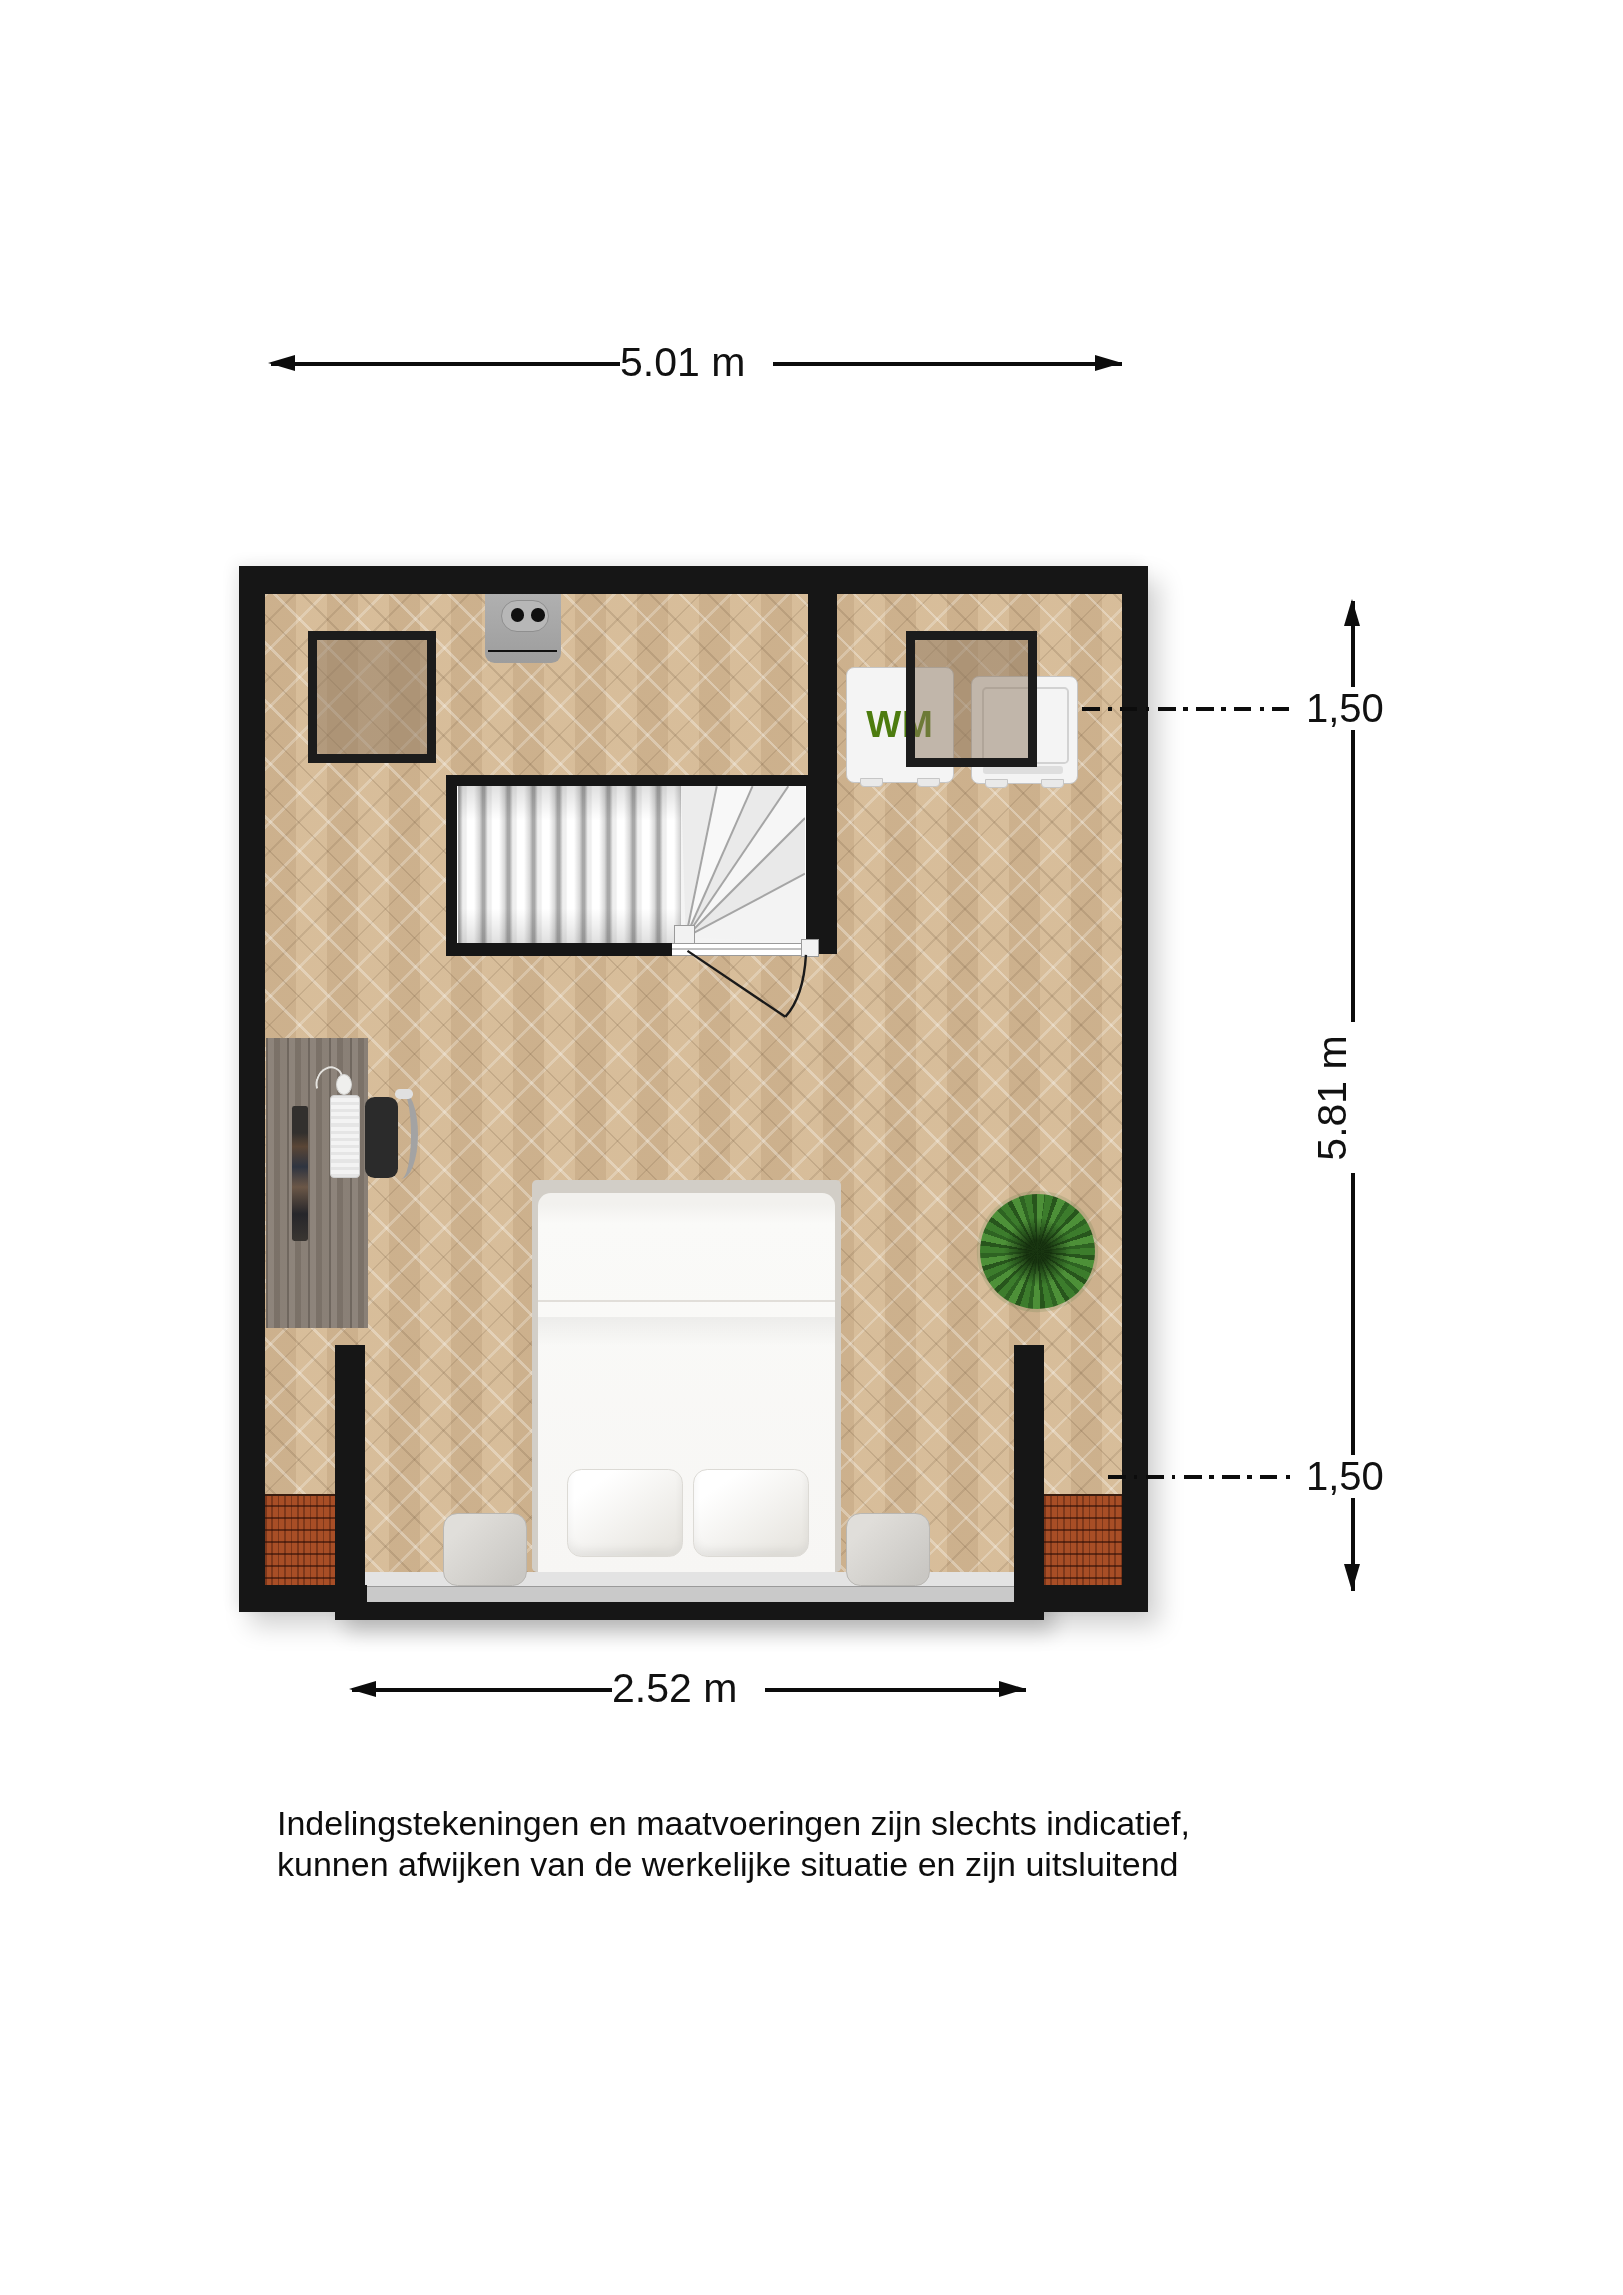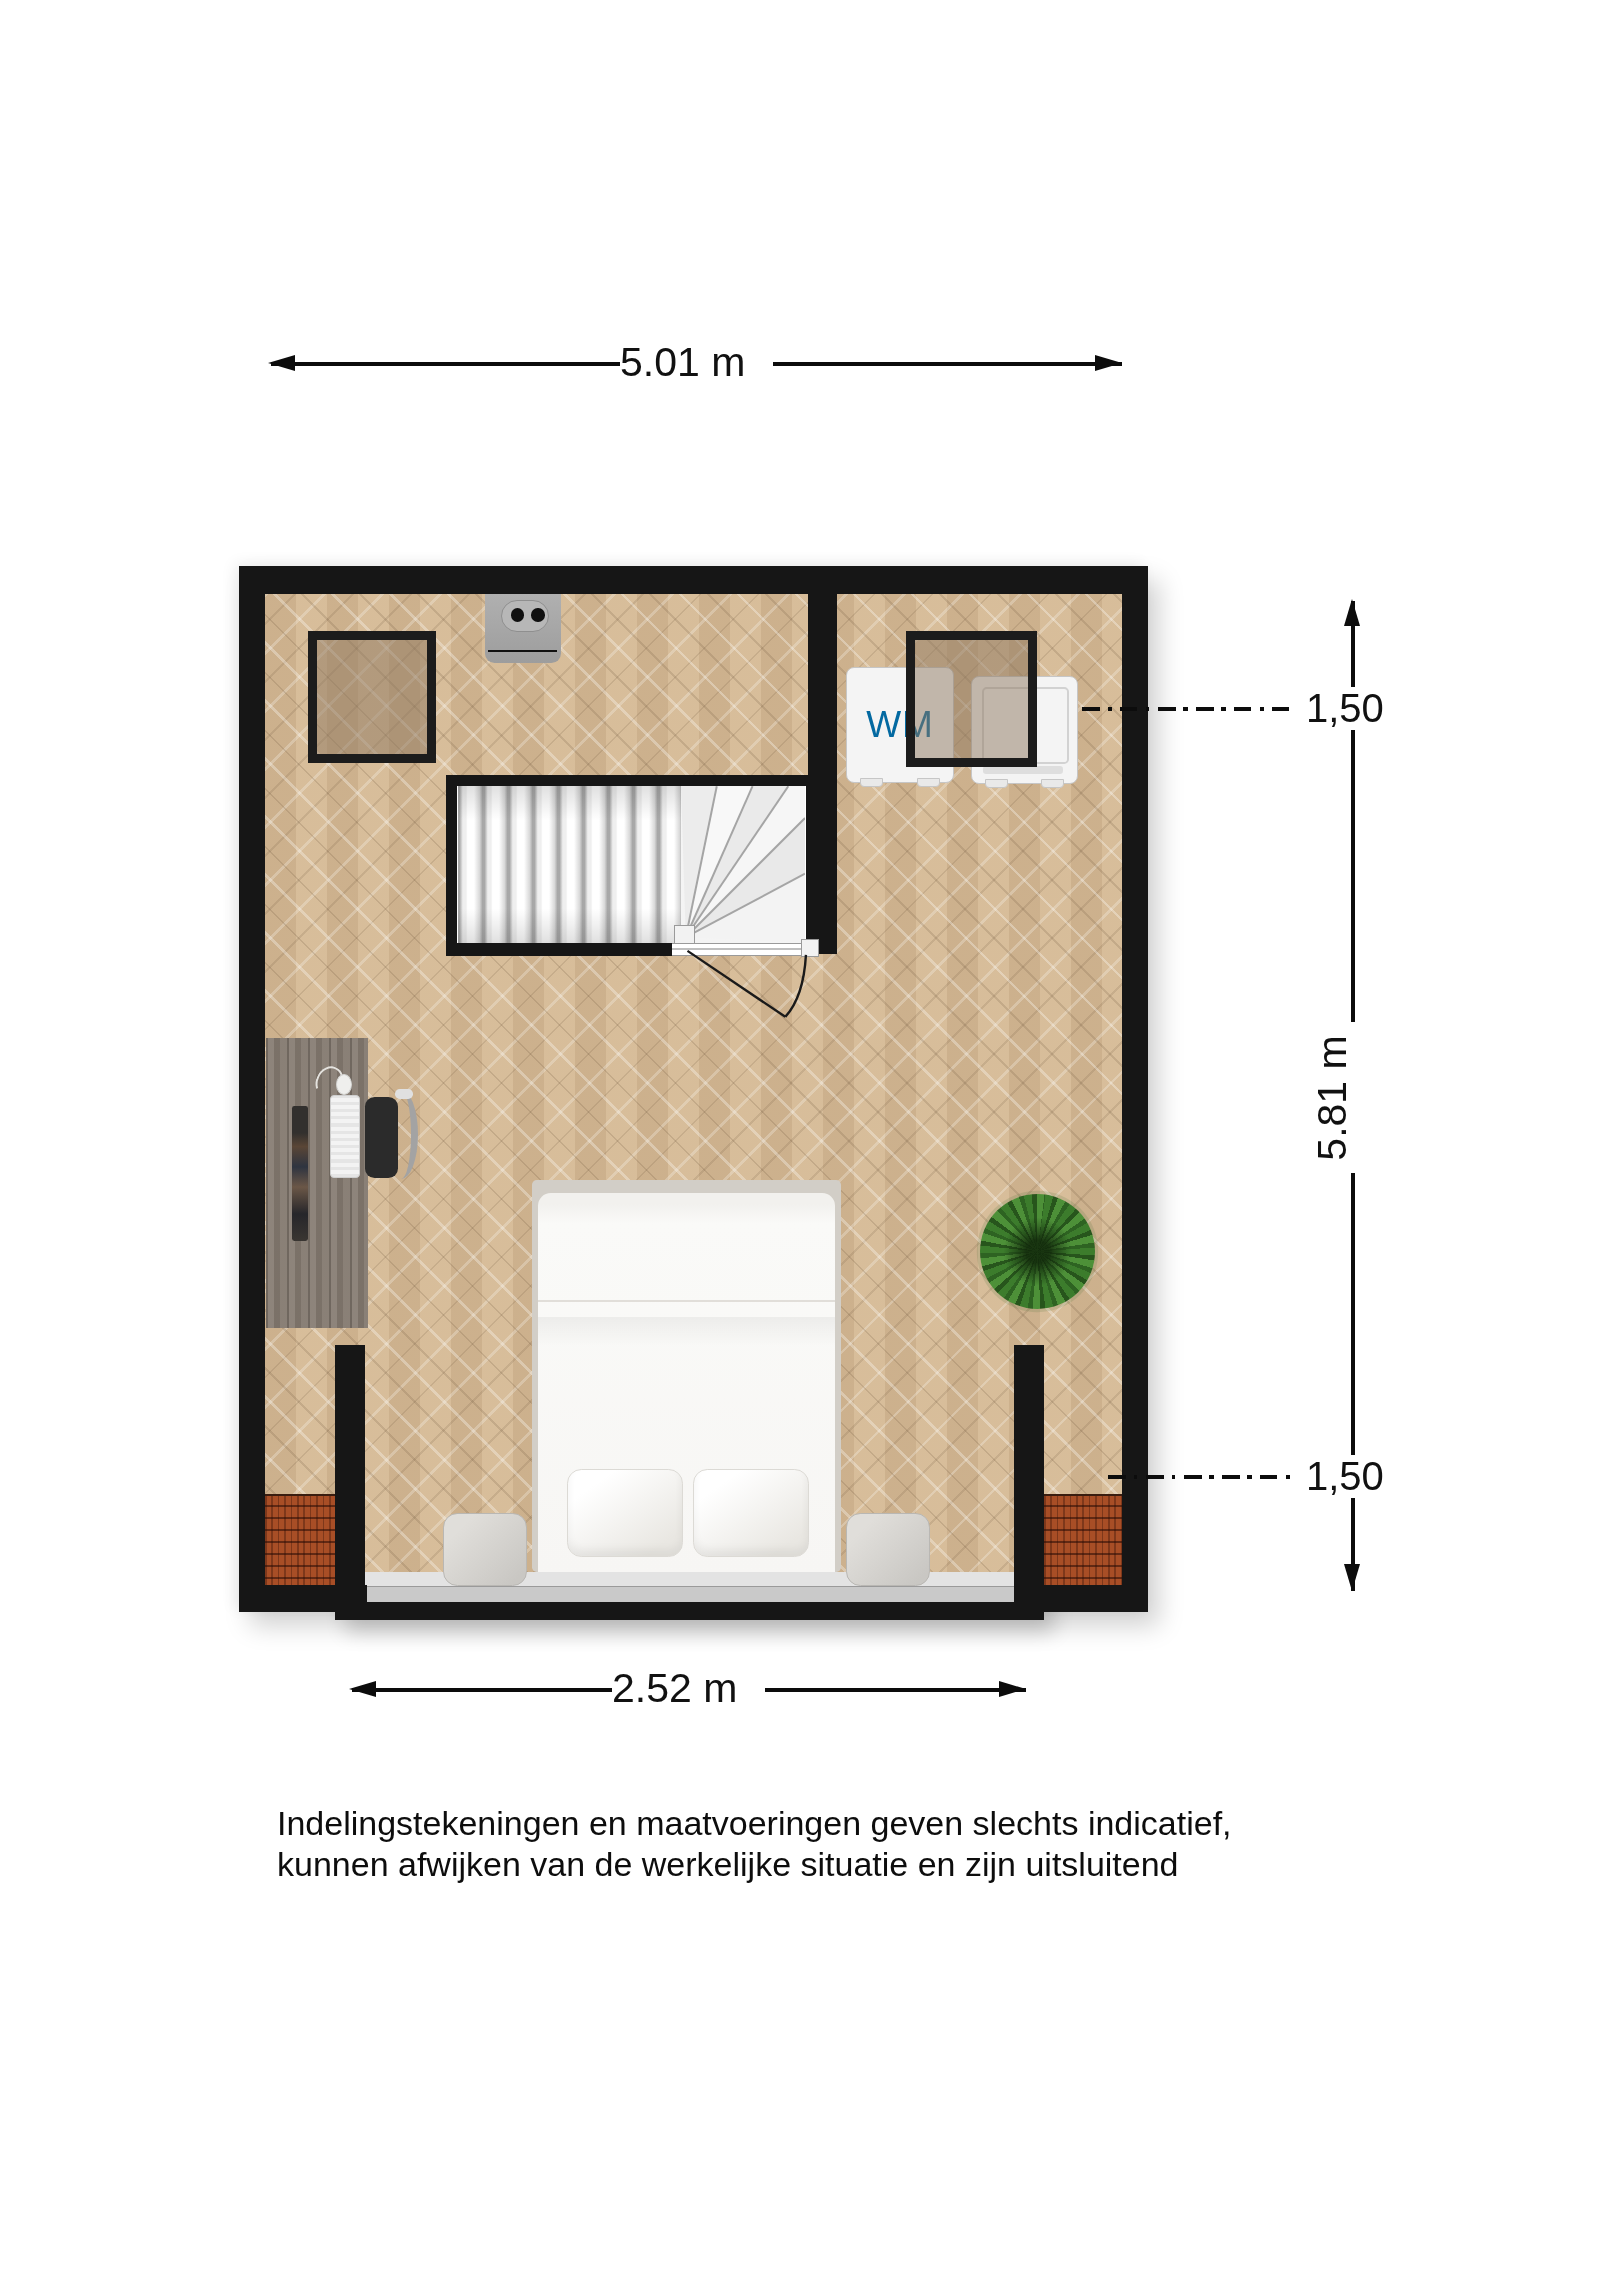--- a/index.html
+++ b/index.html
@@ -53,21 +53,21 @@
   
   .sink{left:485px;top:594px;width:76px;height:69px;z-index:5;background:linear-gradient(180deg,#b0b0b0,#9d9d9d);border-radius:0 0 9.6px 9.6px;}
   .sink-plate{left:16px;top:6.4px;width:46px;height:30px;background:#b7b7b7;border:1.6px solid #8f8f8f;border-radius:17.5px;}
   .sink-dot{width:13.5px;height:13.5px;border-radius:50%;background:#101010;top:14.3px;}
   .sink-dot-l{left:25.5px;} .sink-dot-r{left:46px;}
   .sink-line{left:3.2px;top:56px;width:69px;height:2.4px;background:#111;}
 
   
   .appliance{background:#f4f4f4;border:1.6px solid #c6c6c6;border-radius:8px;box-sizing:border-box;z-index:8;}
   .wm{left:846px;top:667px;width:108px;height:116px;display:flex;align-items:center;justify-content:center;}
-  .wm-label{font-size:37px;color:#0369a1;letter-spacing:0.8px;}
+  .wm-label{font-size:37px;color:#4d7c0f;letter-spacing:0.8px;font-weight:bold;}
   .dryer{left:971px;top:676px;width:107px;height:108px;}
   .dryer-inner{left:9.6px;top:9.6px;width:83px;height:73px;border:2.4px solid #d2d2d2;border-radius:4.8px;}
   .dryer-slot{left:11px;top:89px;width:80px;height:8px;background:#dedede;border-radius:3.2px;}
   .foot{position:absolute;bottom:-4.8px;width:21px;height:6.4px;background:#e9e9e9;border:0.8px solid #c6c6c6;border-radius:0 0 4px 4px;}
   .foot-l{left:12.8px;} .foot-r{right:12.8px;}
 
   
   .stairs-box{left:446px;top:775px;width:371px;height:168px;border:11px solid #161616;border-bottom:none;box-sizing:border-box;background:#fff;z-index:6;}
   .stairs-straight{left:458px;top:786px;width:224px;height:157px;z-index:6;
     background-image:
@@ -246,18 +246,18 @@
   <div class="abs dim-label" style="left:1306px;top:687px;width:99px;font-size:40px;">1,50</div>
   <div class="abs dashdot" style="left:1108px;top:1475px;width:187px;"></div>
   <div class="abs dim-label" style="left:1306px;top:1455px;width:99px;font-size:40px;">1,50</div>
 
   <div class="abs dim dim-line-h" style="left:352px;top:1688px;width:674px;"></div>
   <div class="abs arrow arrow-left" style="left:349px;top:1681px;"></div>
   <div class="abs arrow arrow-right" style="left:999px;top:1681px;"></div>
   <div class="abs dim-label" style="left:612px;top:1667px;width:153px;">2.52 m</div>
 
   <div class="abs disclaimer">
-    <div>Indelingstekeningen en maatvoeringen geven slechts indicatief,</div>
+    <div>Indelingstekeningen en maatvoeringen zijn slechts indicatief,</div>
     <div>kunnen afwijken van de werkelijke situatie en zijn uitsluitend</div>
   </div>
 
 </div>
 
 
 </body></html>

